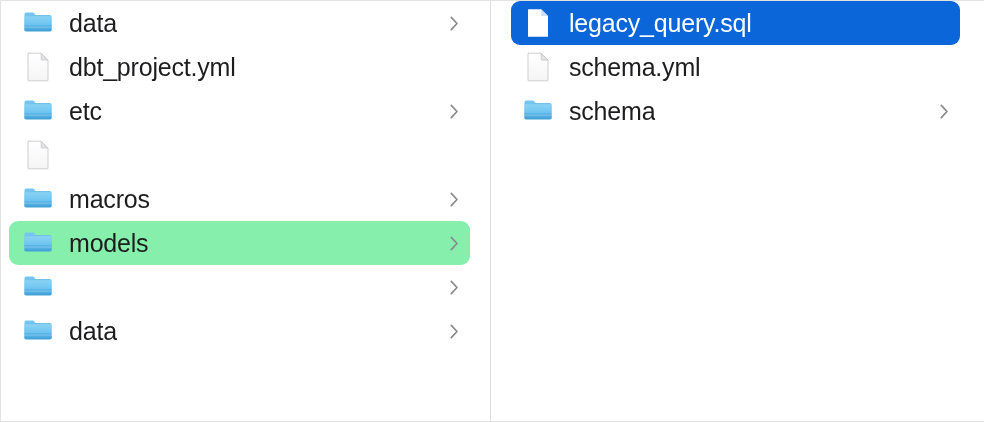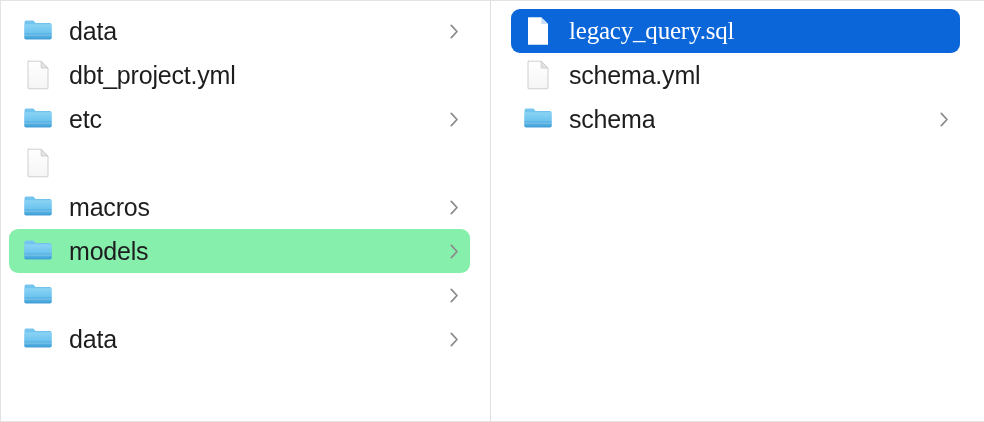--- a/index.html
+++ b/index.html
@@ -23,21 +23,20 @@
     border-bottom: 1px solid #e3e3e3;
     border-left: 1px solid #e3e3e3;
     display: flex;
     overflow: hidden;
   }
 
   .column {
     position: relative;
     height: 100%;
     box-sizing: border-box;
-    padding-top: 8px;
     overflow: hidden;
   }
 
   .column-left {
     width: 490px;
     border-right: 1px solid #dfdfe1;
   }
 
   .column-right {
     width: 493px;
@@ -89,21 +88,20 @@
     line-height: 28px;
     color: #1d1d1f;
     letter-spacing: -0.2px;
     white-space: nowrap;
     overflow: hidden;
     text-overflow: ellipsis;
   }
 
   .row.selected-blue .row-label {
     color: #ffffff;
-    font-family: Liberation Serif, serif;
   }
 
   .chevron {
     position: absolute;
     right: 10px;
     top: 50%;
     transform: translateY(-50%);
     width: 12px;
     height: 18px;
     display: flex;

